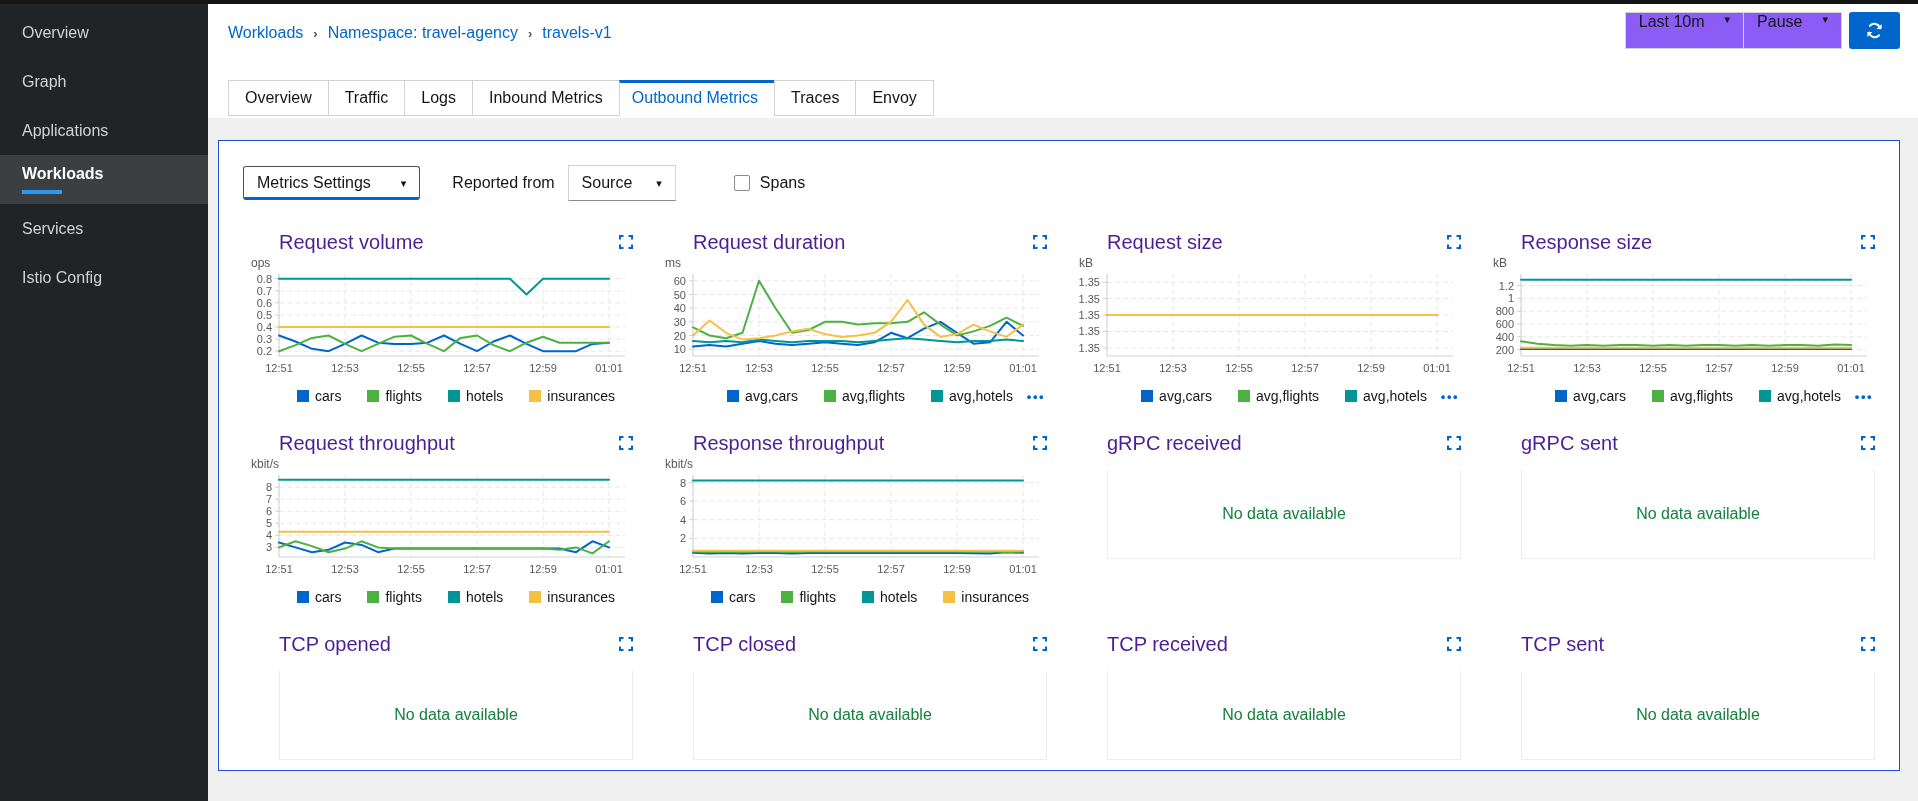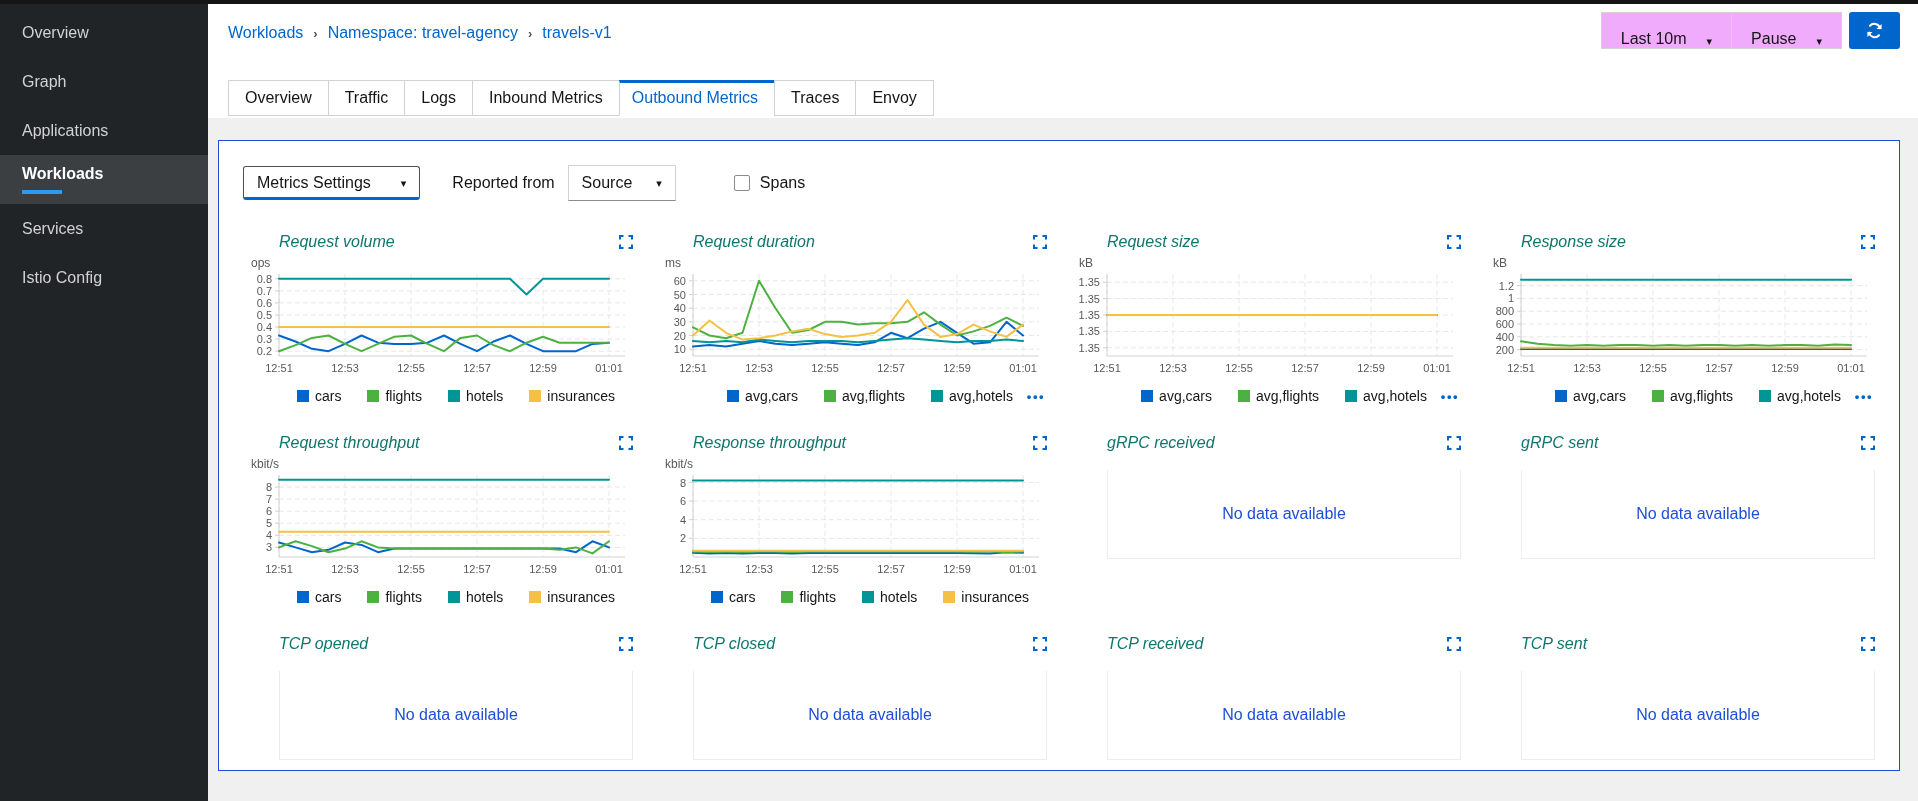--- a/index.html
+++ b/index.html
@@ -10,54 +10,54 @@
   .sidebar{position:absolute;left:0;top:4px;width:208px;height:797px;background:#212427;padding-top:4px;box-sizing:border-box;}
   .nav-item{height:49px;display:flex;flex-direction:column;justify-content:center;padding-left:22px;color:#d2d2d2;cursor:pointer;}
   .nav-item.active{background:#3c3f42;color:#fff;font-weight:700;}
   .nav-underline{width:40px;height:4px;background:#2b9af3;margin-top:7px;}
   
   .main{position:absolute;left:208px;top:4px;width:1710px;height:797px;background:#fff;}
   .breadcrumb{position:absolute;left:20px;top:20px;display:flex;align-items:center;gap:10px;}
   .crumb{color:#0066CC;cursor:pointer;text-decoration:none;}
   .crumb-sep{color:#4f5255;font-size:13px;font-weight:700;}
   .top-controls{position:absolute;right:18px;top:8px;display:flex;align-items:center;}
-  .toggle-box{height:37px;border:1px solid #d2d2d2;background:#f0abfc;display:flex;align-items:flex-end;gap:20px;padding:0 19px;box-sizing:border-box;cursor:pointer;}
+  .toggle-box{height:37px;border:1px solid #d2d2d2;background:#8b5cf6;display:flex;align-items:flex-start;gap:20px;padding:0 13px;box-sizing:border-box;cursor:pointer;}
   .toggle-box + .toggle-box{margin-left:-1px;}
   .caret{font-size:11px;color:#151515;}
   .refresh-btn{width:51px;height:37px;background:#0066CC;border:none;border-radius:3px;margin-left:7px;display:flex;align-items:center;justify-content:center;cursor:pointer;}
   
   .tabs{position:absolute;left:20px;top:76px;display:flex;}
   .tab{border:1px solid #d2d2d2;background:#fff;padding:8px 16px;margin-left:-1px;cursor:pointer;color:#151515;}
   .tab:first-child{margin-left:0;}
   .tab.active{border-top:3px solid #0066CC;padding-top:6px;color:#0066CC;border-bottom-color:#fff;padding-left:12px;}
   
   .content{position:absolute;left:0;top:114px;width:1710px;height:683px;background:#f0f0f0;}
   .card{position:absolute;left:10px;top:22px;right:18px;bottom:30px;background:#fff;border:1px solid #1d4ed8;padding:24px;box-sizing:border-box;}
   .controls-row{display:flex;align-items:center;}
   .ms-toggle{border:1px solid #4f5255;border-bottom:3px solid #0066CC;border-radius:3px;background:#fff;padding:7px 13px 5px 13px;display:flex;align-items:center;gap:30px;cursor:pointer;}
   .reported-label{margin-left:32px;color:#151515;}
   .src-select{margin-left:13px;border:1px solid #d2d2d2;border-bottom:1px solid #8a8d90;background:#fff;padding:8px 13px;display:flex;align-items:center;gap:24px;cursor:pointer;}
   .spans-wrap{margin-left:58px;display:flex;align-items:center;gap:10px;}
   .checkbox{width:14px;height:14px;border:1px solid #8a8d90;border-radius:2px;background:#fff;display:inline-block;cursor:pointer;}
   
   .charts-grid{margin-top:30px;display:grid;grid-template-columns:repeat(4,1fr);column-gap:24px;row-gap:26px;}
   .chart-head{display:flex;justify-content:space-between;align-items:center;padding-left:36px;height:22px;}
-  .chart-title{font-size:16px;color:#0f766e;font-style:italic;}
+  .chart-title{font-size:20px;color:#4c1d95;}
   .expand-btn{cursor:pointer;display:flex;align-items:center;}
   .chart-unit{font-size:12px;color:#57585a;margin:3px 0 0 8px;height:14px;}
   svg.plot{display:block;width:100%;height:112px;}
   svg.plot text{font-family:"Liberation Sans",sans-serif;font-size:11px;fill:#57585a;}
   .gline{stroke:#e7e7e7;stroke-dasharray:5 3;stroke-width:1;}
   .axisline{stroke:#d2d2d2;stroke-width:1;}
   .legend{position:relative;display:flex;justify-content:center;align-items:center;gap:26px;margin-left:36px;margin-top:4px;height:20px;}
   .legend-item{display:flex;align-items:center;gap:6px;font-size:14px;color:#151515;cursor:pointer;}
   .swatch{width:12px;height:12px;display:inline-block;}
   .legend-more{position:absolute;right:2px;color:#0066CC;font-weight:700;letter-spacing:1.5px;font-size:13px;cursor:pointer;}
   .nodata-box{margin-left:36px;margin-top:16px;height:88px;border:1px solid #ededed;border-top:none;display:flex;align-items:center;justify-content:center;}
-  .nodata-text{color:#1d4ed8;font-size:16px;}
+  .nodata-text{color:#15803d;font-size:16px;}
 </style>
 </head>
 <body>
 
 <div class="topbar"></div>
 
 <nav class="sidebar">
     <div class="nav-item">
       <span>Overview</span>
     </div>

